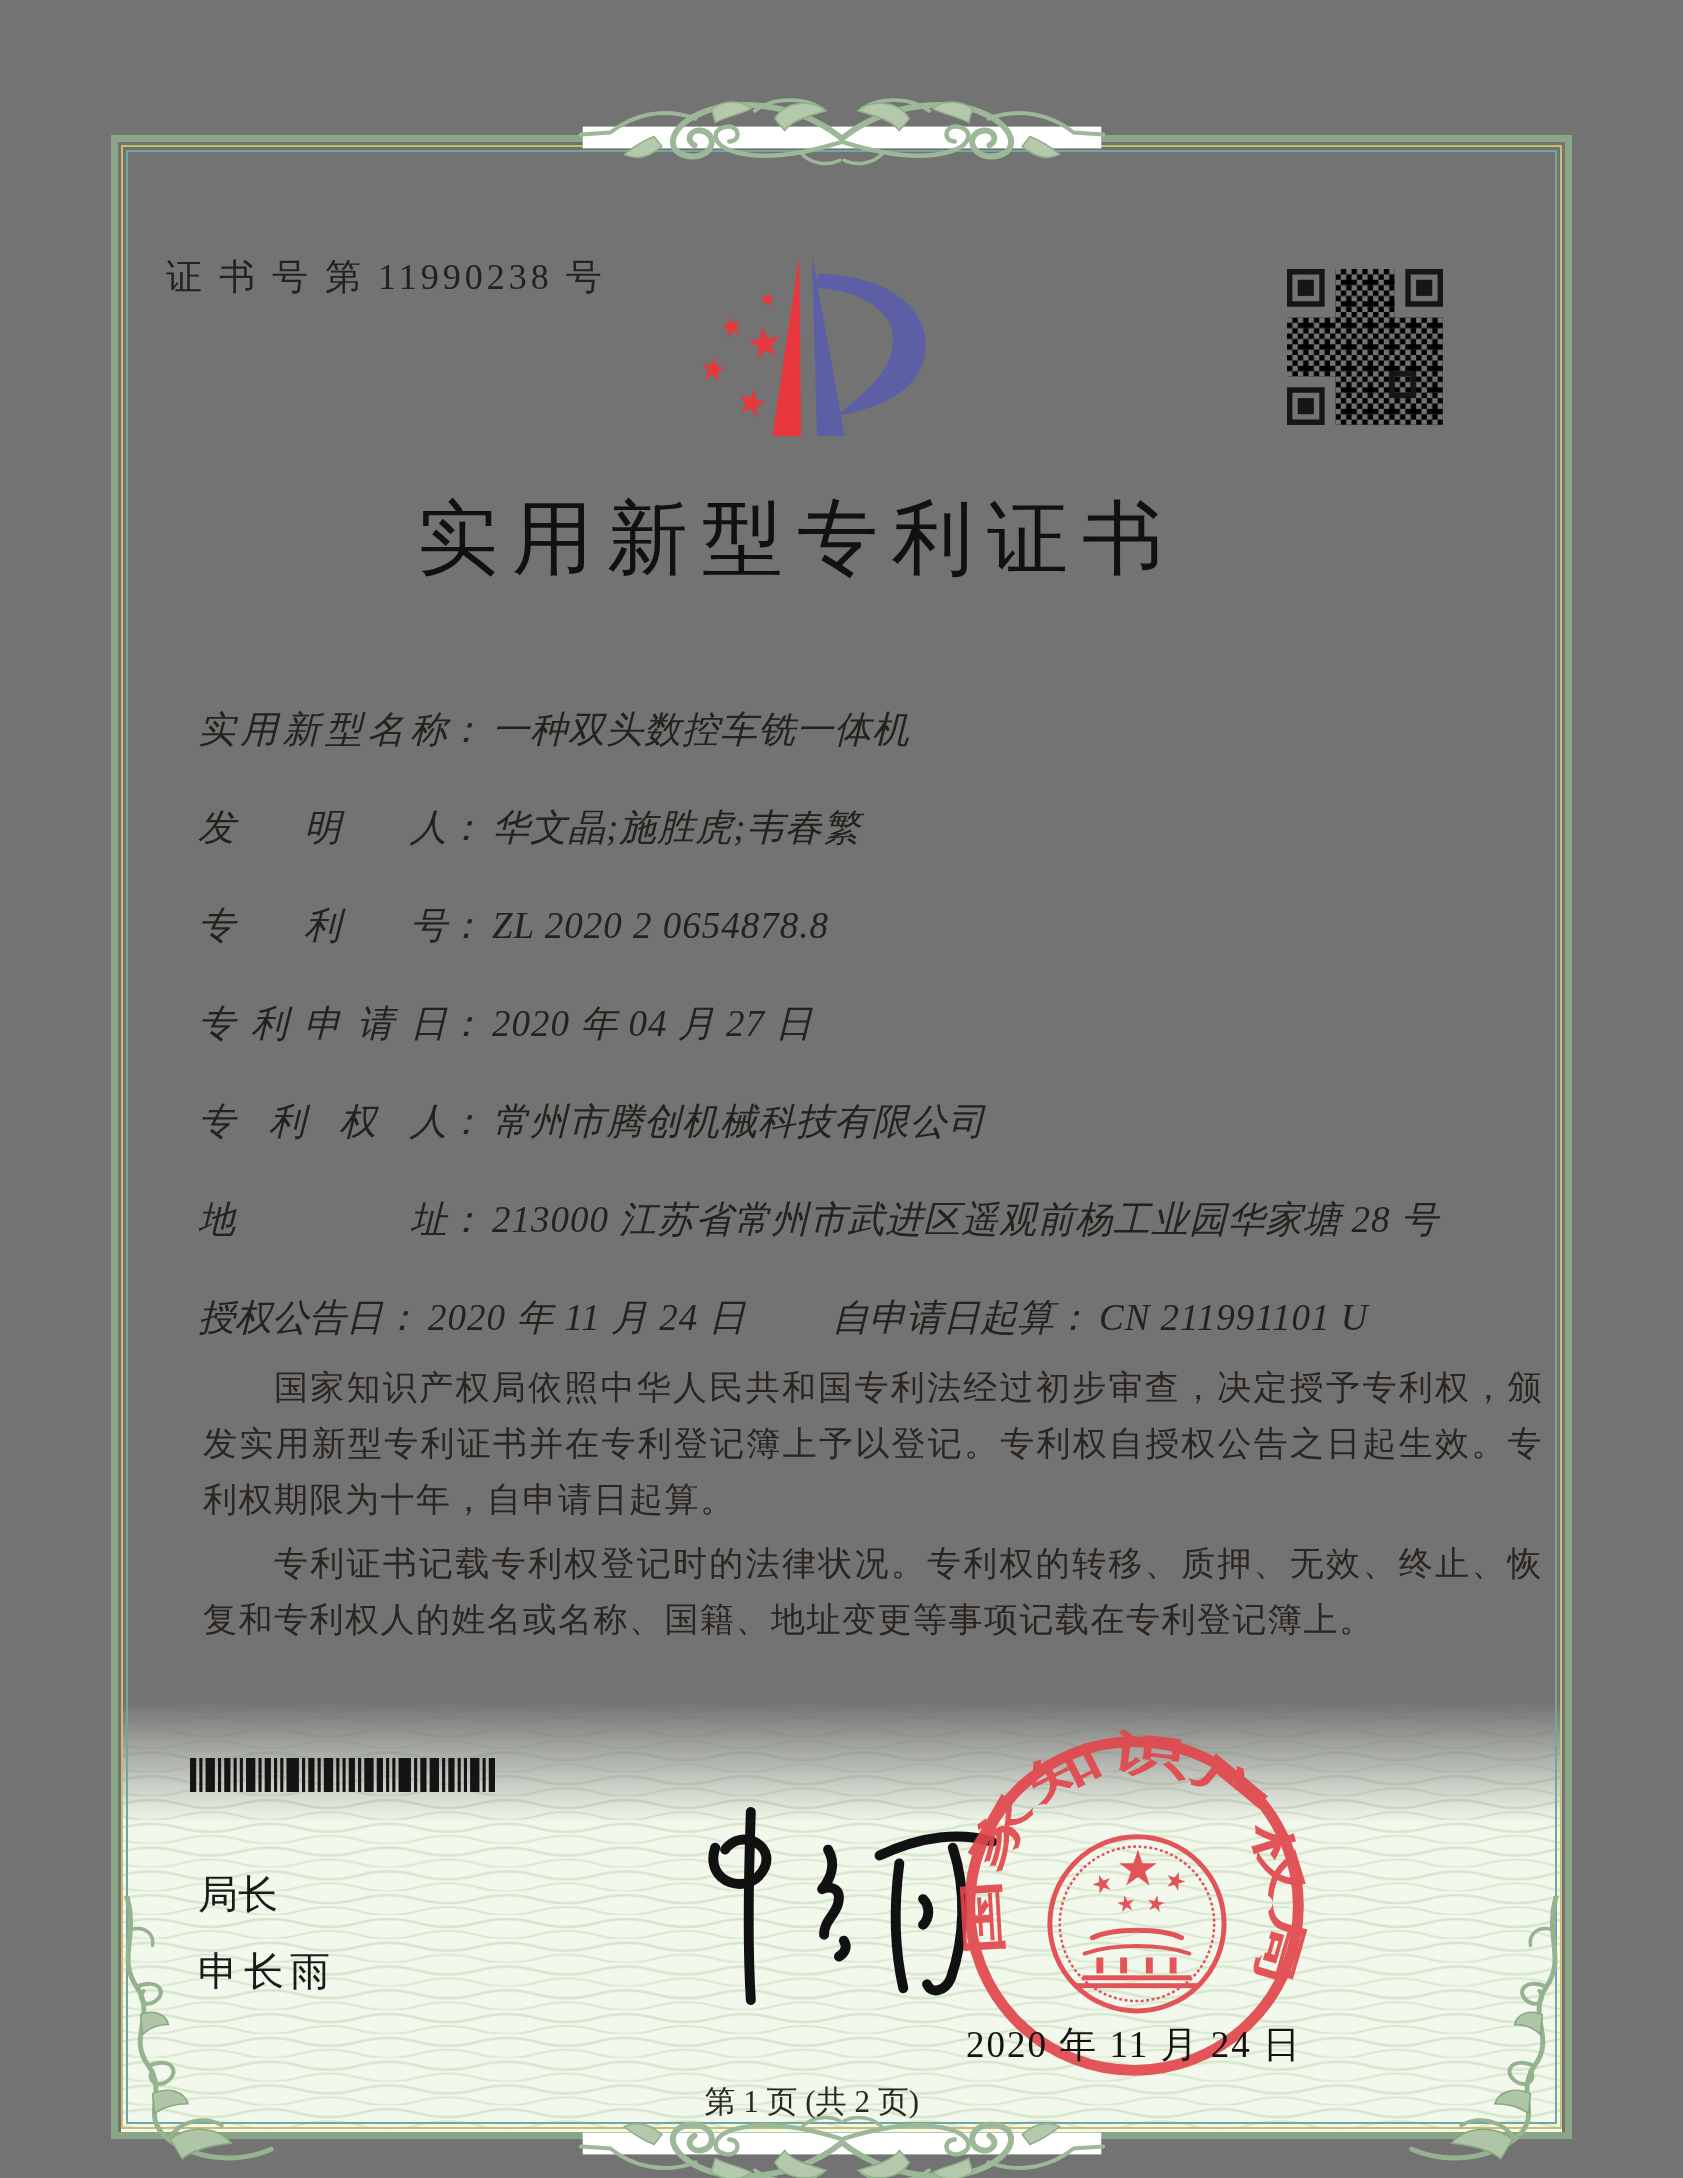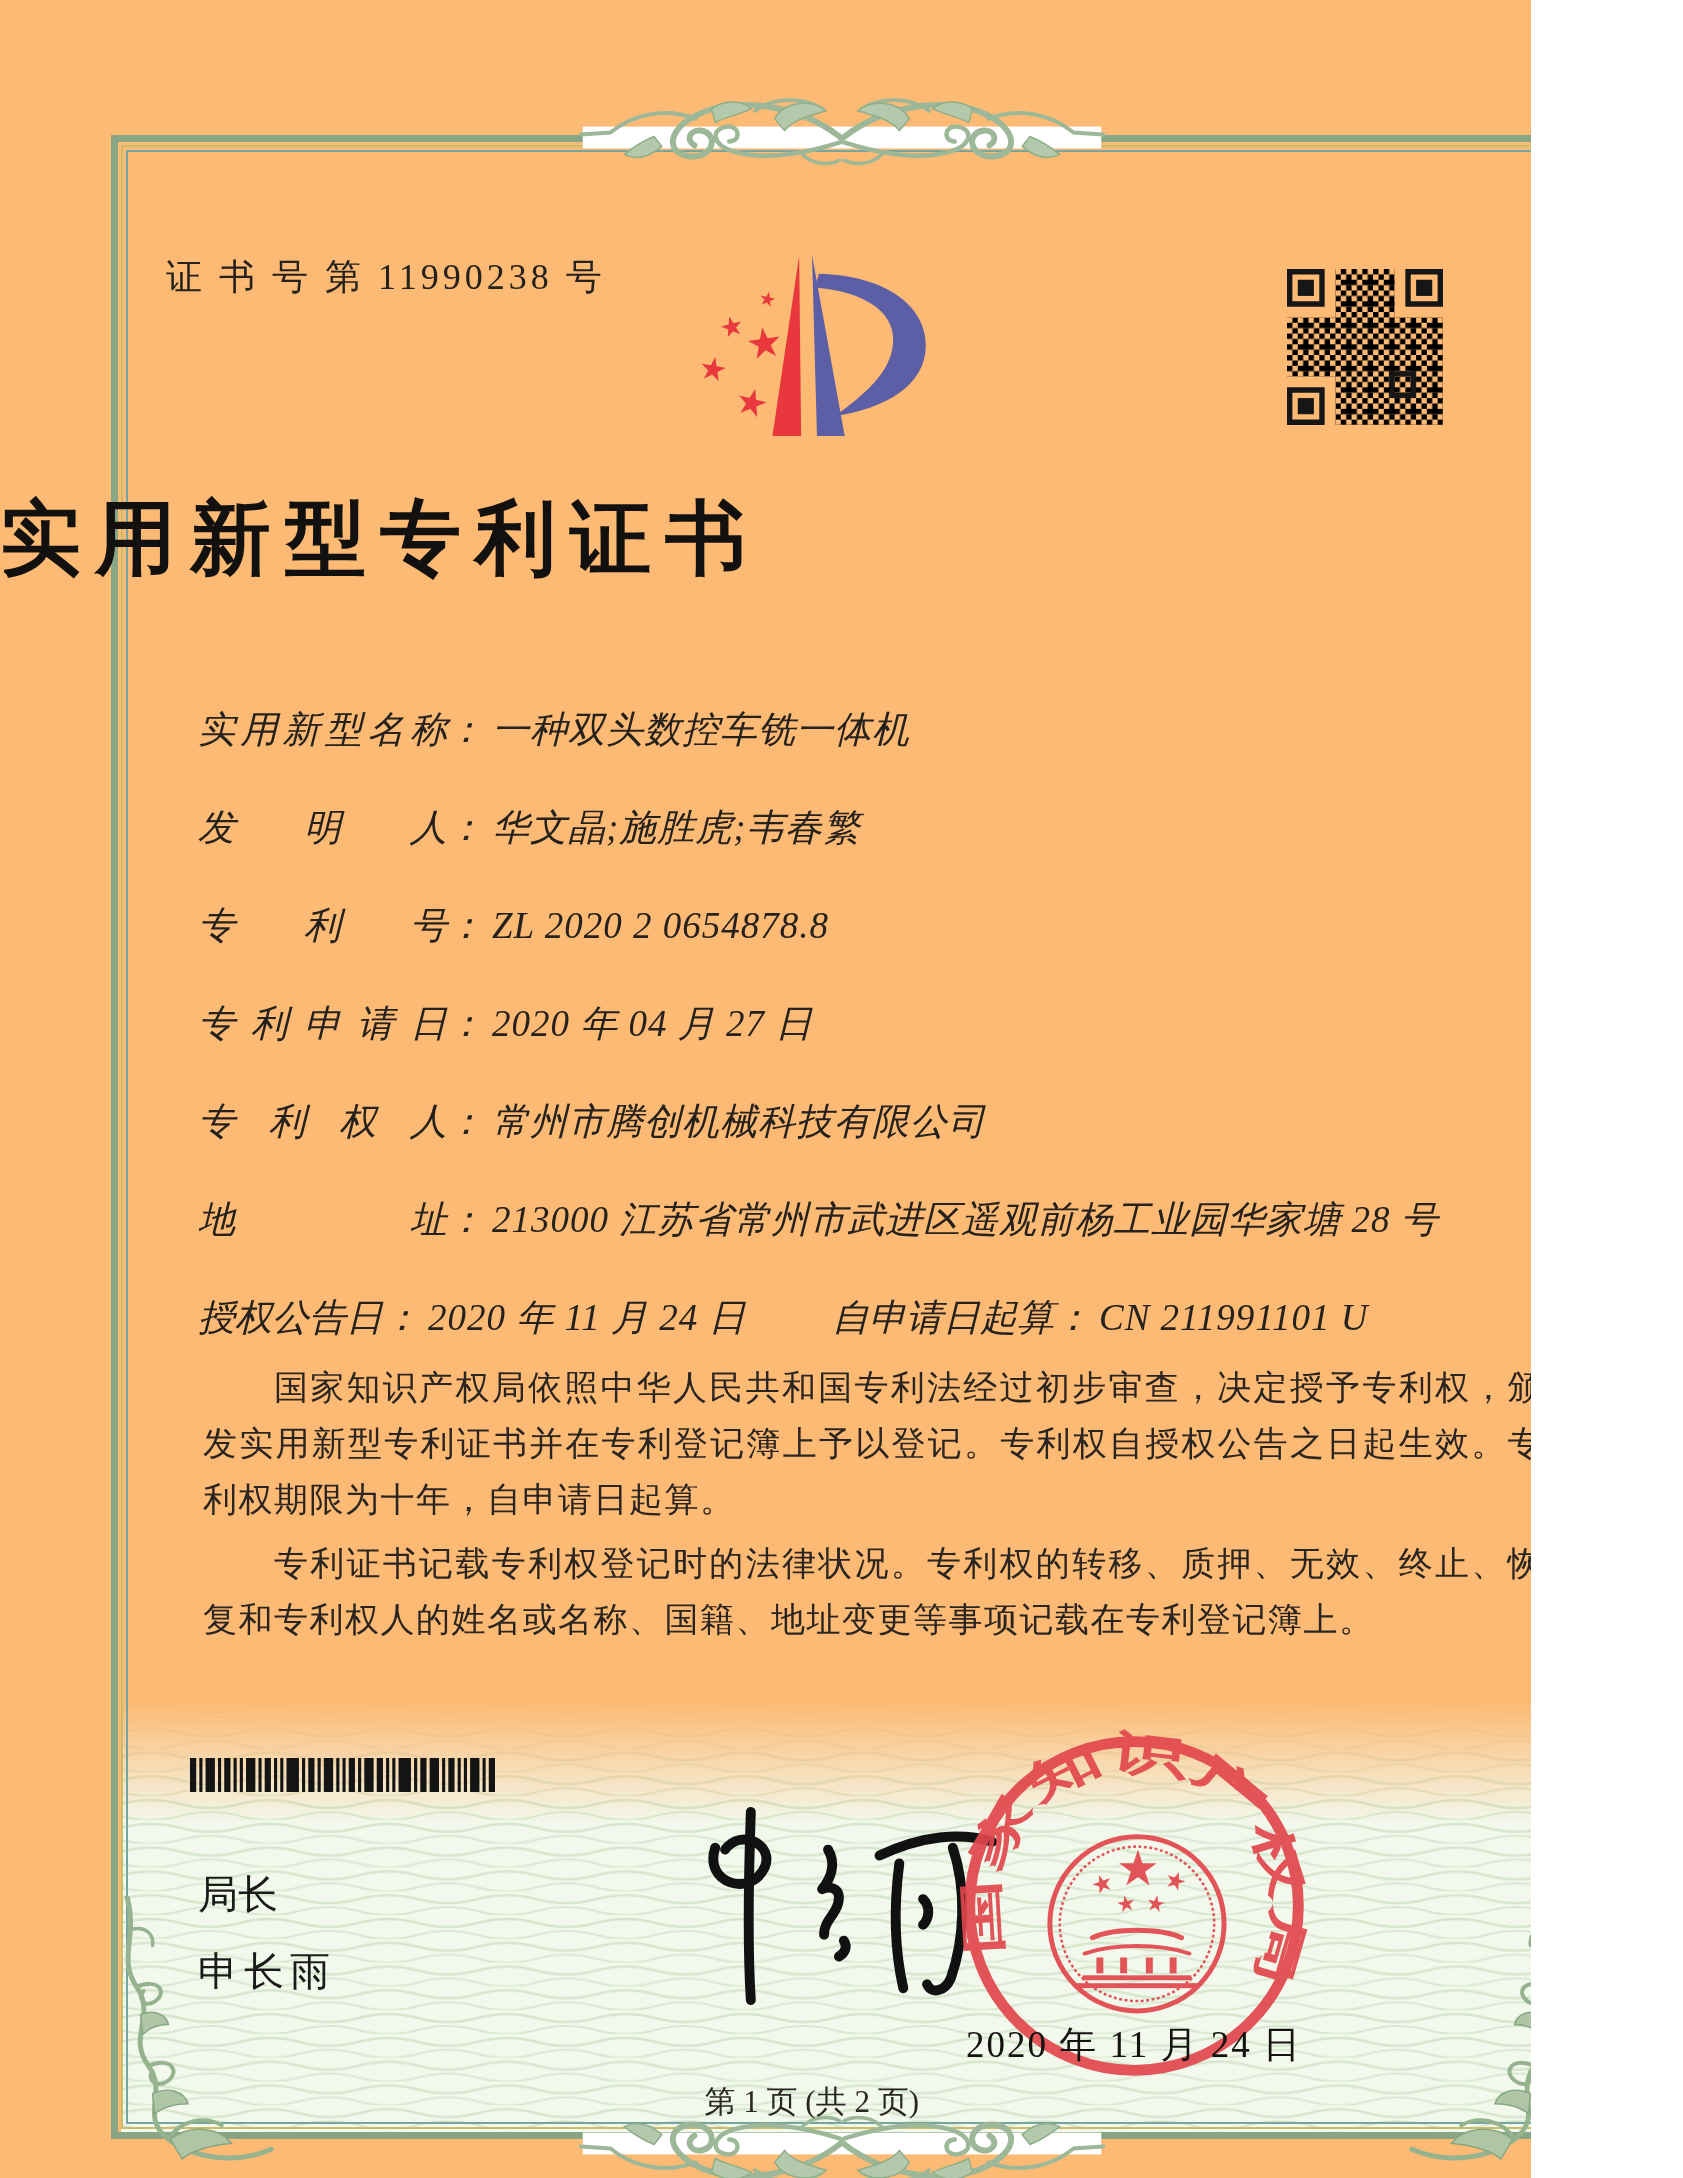--- a/index.html
+++ b/index.html
@@ -1,16 +1,16 @@
 <!DOCTYPE html>
 <html><head>
 <meta charset="utf-8">
 <style>
   html,body{margin:0;padding:0;background:#ffffff;}
-  .page{position:relative;width:1531px;height:2178px;background:#fdba74;overflow:hidden;
+  .page{position:relative;width:1683px;height:2178px;background:#737373;overflow:hidden;
         font-family:"Liberation Serif","DejaVu Serif",serif;color:#1c1a17;}
 
   
   .frame-outer{position:absolute;left:111px;top:135px;width:1461px;height:2004px;
                border:7px solid #88a685;box-sizing:border-box;z-index:2;}
   .frame-mid{position:absolute;left:3px;top:3px;right:3px;bottom:3px;
              border:2px solid #c9bc6a;box-sizing:border-box;}
   .frame-inner{position:absolute;left:3px;top:3px;right:3px;bottom:3px;
                border:2px solid #74a5a0;box-sizing:border-box;}
 
@@ -20,22 +20,22 @@
   .orn-top{position:absolute;left:545px;top:89px;z-index:3;}
   .orn-bottom{position:absolute;left:545px;top:2097px;z-index:3;transform:scaleY(-1);}
   .fl-left{position:absolute;left:97px;top:1896px;z-index:3;}
   .fl-right{position:absolute;left:1378px;top:1896px;z-index:3;transform:scaleX(-1);}
 
   
   .content{position:absolute;inset:0;z-index:4;}
   .certno{position:absolute;left:166px;top:253px;font-size:36px;letter-spacing:4px;color:#25211d;}
   .logo{position:absolute;left:690px;top:248px;}
   .qr{position:absolute;left:1287px;top:269px;}
-  .title{position:absolute;left:0;top:485px;width:1594px;
-         font-size:81px;font-weight:bold;letter-spacing:14px;color:#13110f;}
+  .title{position:absolute;left:0;top:485px;width:1594px;text-align:center;
+         font-size:81px;font-weight:normal;letter-spacing:14px;color:#13110f;}
   .row{position:absolute;left:198px;font-size:37px;white-space:nowrap;color:#25211d;font-style:italic;}
   .flabel{display:inline-block;width:249px;text-align:justify;text-align-last:justify;}
   .colon{display:inline-block;}
   .fvalue{display:inline-block;margin-left:8px;letter-spacing:1px;}
   .grant2{position:absolute;left:634px;top:0;}
   .body-text{position:absolute;left:195px;top:1352px;width:1356px;font-size:34px;
              line-height:56px;letter-spacing:1.5px;text-align:justify;color:#2a2520;}
   .body-text p{margin:8px;text-indent:71px;}
   .barcode{position:absolute;left:190px;top:1758px;}
   .signer-title{position:absolute;left:198px;top:1867px;font-size:40px;color:#1a1a1a;

